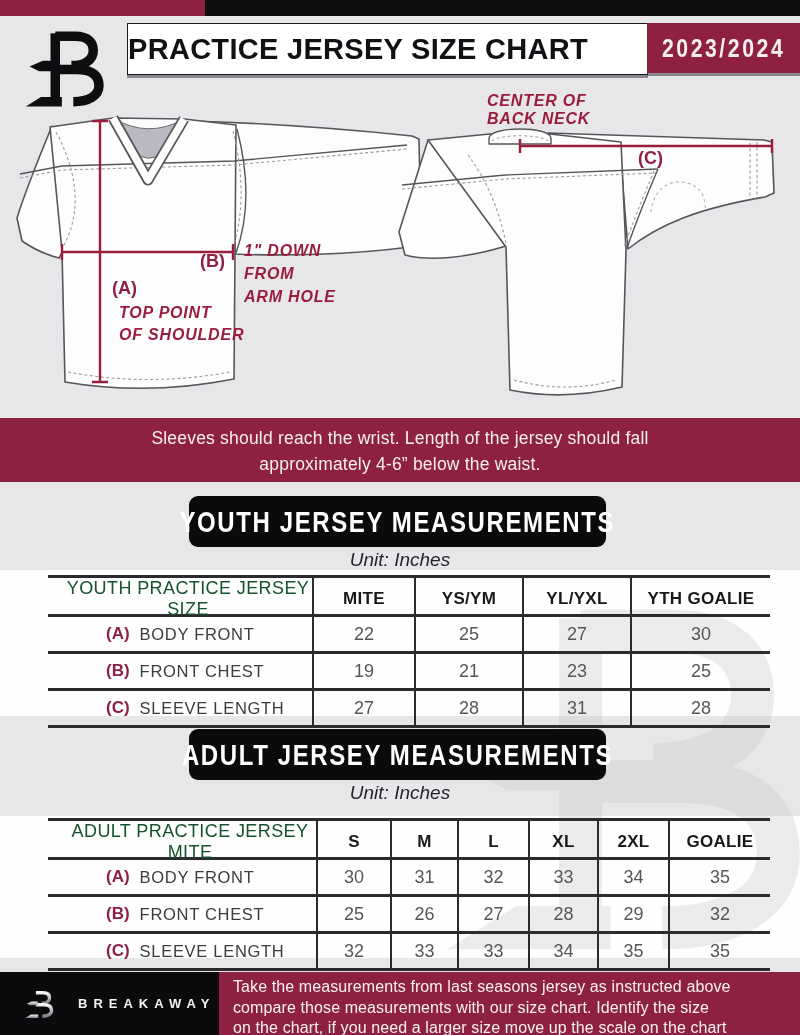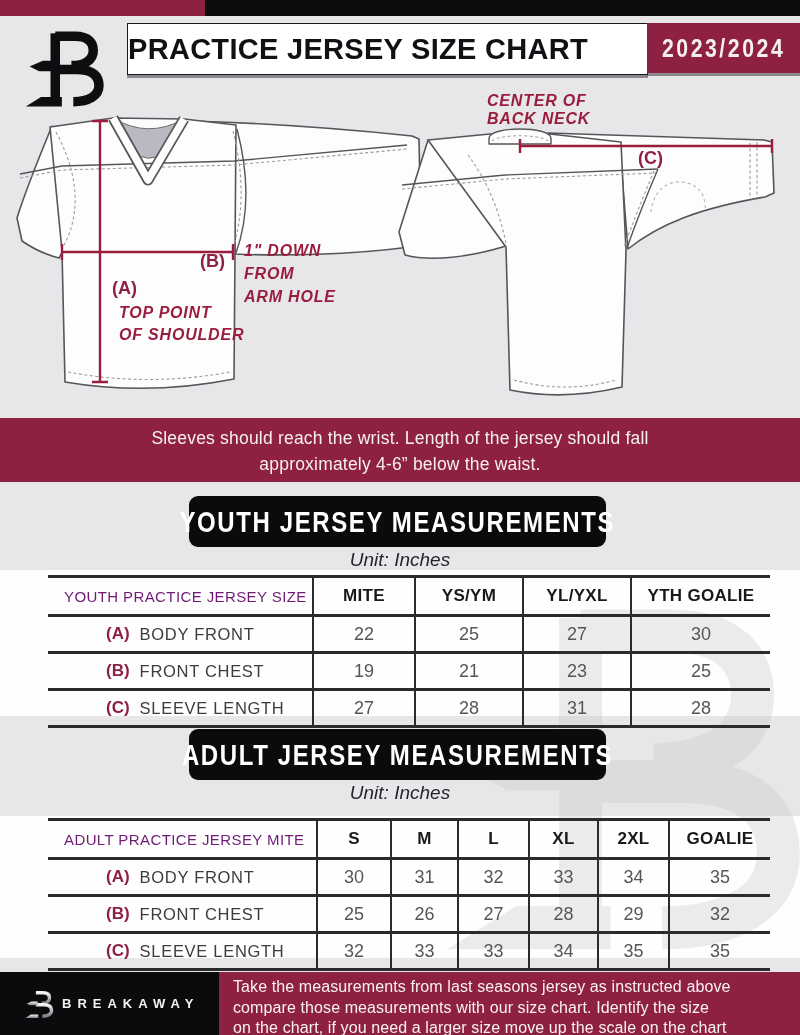--- a/index.html
+++ b/index.html
@@ -62,31 +62,31 @@
 
   
   .size-table { position:absolute; left:48px; width:722px; border-bottom:3px solid #2b2b2e; z-index:3; }
   .size-table.youth { top:575px; } .size-table.adult { top:818px; }
   .tr { display:grid; grid-template-columns:var(--cols); border-top:3px solid #2b2b2e; height:34px; }
   .tr.head { height:36px; }
   .cell { display:flex; align-items:center; }
   .val-cell { justify-content:center; border-left:2px solid #2b2b2e; }
   .label-cell { padding-left:16px; }
   .row-label { padding-left:58px; gap:10px; }
-  .head-label { color:#701a75; font-size:15px; letter-spacing:.4px; }
+  .head-label { color:#14532d; font-size:18px; letter-spacing:.4px;text-align:center; }
   .head-size { font-weight:700; color:#17181b; font-size:17px; letter-spacing:.3px; }
   .value { color:#55565b; font-size:18px; }
   .measure-key { color:#8e2142; font-weight:800; font-size:17px; }
   .measure-label { color:#3b3c41; font-size:16.5px; letter-spacing:.7px; }
 
   
   .footer-black { position:absolute; left:0; top:972px; width:219px; height:63px; background:#0b0b0d;
     display:flex; align-items:center; z-index:4; }
   .footer-logo { width:34px; height:40px; margin-left:24px; }
-  .footer-brand { color:#f2f2f2; font-size:13px; font-weight:700; letter-spacing:6px; margin-left:4px; white-space:nowrap; }
+  .footer-brand { color:#f2f2f2; font-size:13px; font-weight:700; letter-spacing:6px; margin-left:20px; white-space:nowrap; }
   .footer-maroon { position:absolute; left:219px; top:972px; width:581px; height:63px; background:#8e2142;
     box-sizing:border-box; padding:5px 12px 0 14px; z-index:4; }
   .footer-maroon div { color:#f7f1f3; font-size:16px; line-height:20.5px; letter-spacing:.1px; }
 </style>
 </head>
 <body>
 
 <div class="page">
 
   <div class="strip-maroon"></div>

